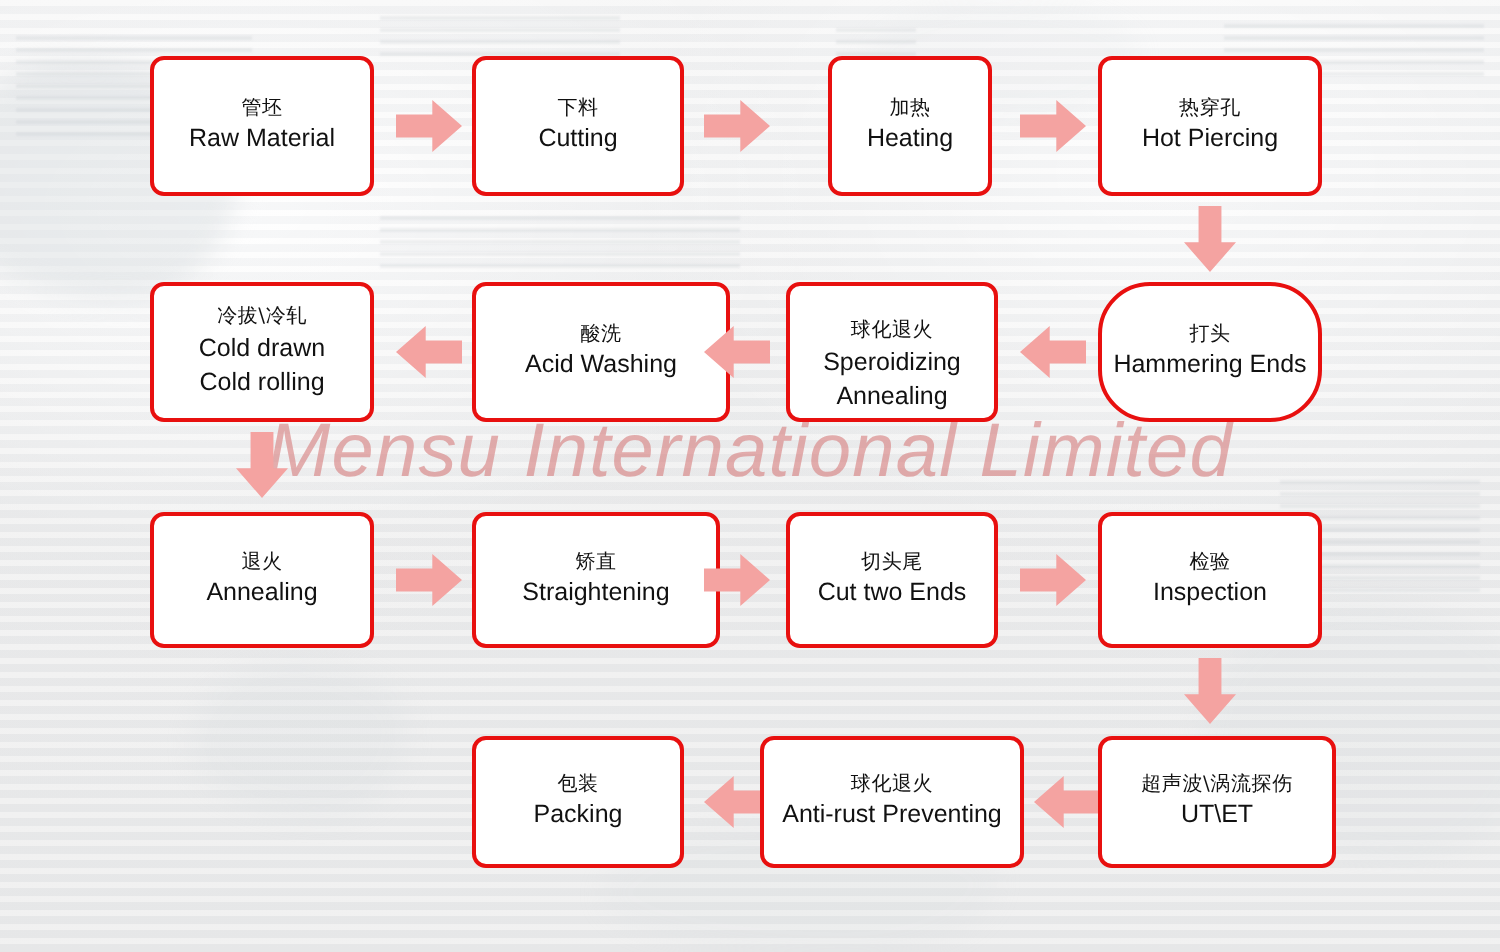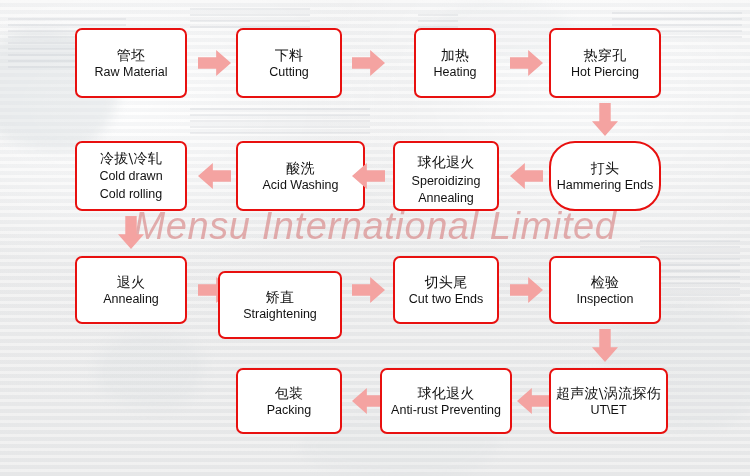--- a/index.html
+++ b/index.html
@@ -91,21 +91,21 @@
     display: flex;
     flex-direction: column;
     align-items: center;
     justify-content: center;
     color: #111111;
     text-align: center;
     line-height: 1.32;
     padding: 2px 4px;
   }
   .node .cn {
-    font-size: 14px;
+    font-size: 10px;
     font-family: "DejaVu Sans", "Liberation Sans", sans-serif;
     letter-spacing: .3px;
     white-space: nowrap;
   }
   .node .en {
     font-size: 12.5px;
     white-space: nowrap;
   }
   .node.three .cn,
   .node.three .en { line-height: 1.38; }
@@ -206,21 +206,21 @@
 
   <div class="arrow arrow-down" style="left:118px; top:216px; width:26px; height:33px;"></div>
 
   <div class="node" style="left:75px; top:256px; width:112px; height:68px;">
     <span class="cn">退火</span>
     <span class="en">Annealing</span>
   </div>
 
   <div class="arrow arrow-right" style="left:198px; top:277px; width:33px; height:26px;"></div>
 
-  <div class="node" style="left:218px; top:256px; width:124px; height:68px;margin-top:15px;">
+  <div class="node" style="left:236px; top:256px; width:124px; height:68px;">
     <span class="cn">矫直</span>
     <span class="en">Straightening</span>
   </div>
 
   <div class="arrow arrow-right" style="left:352px; top:277px; width:33px; height:26px;"></div>
 
   <div class="node" style="left:393px; top:256px; width:106px; height:68px;">
     <span class="cn">切头尾</span>
     <span class="en">Cut two Ends</span>
   </div>

